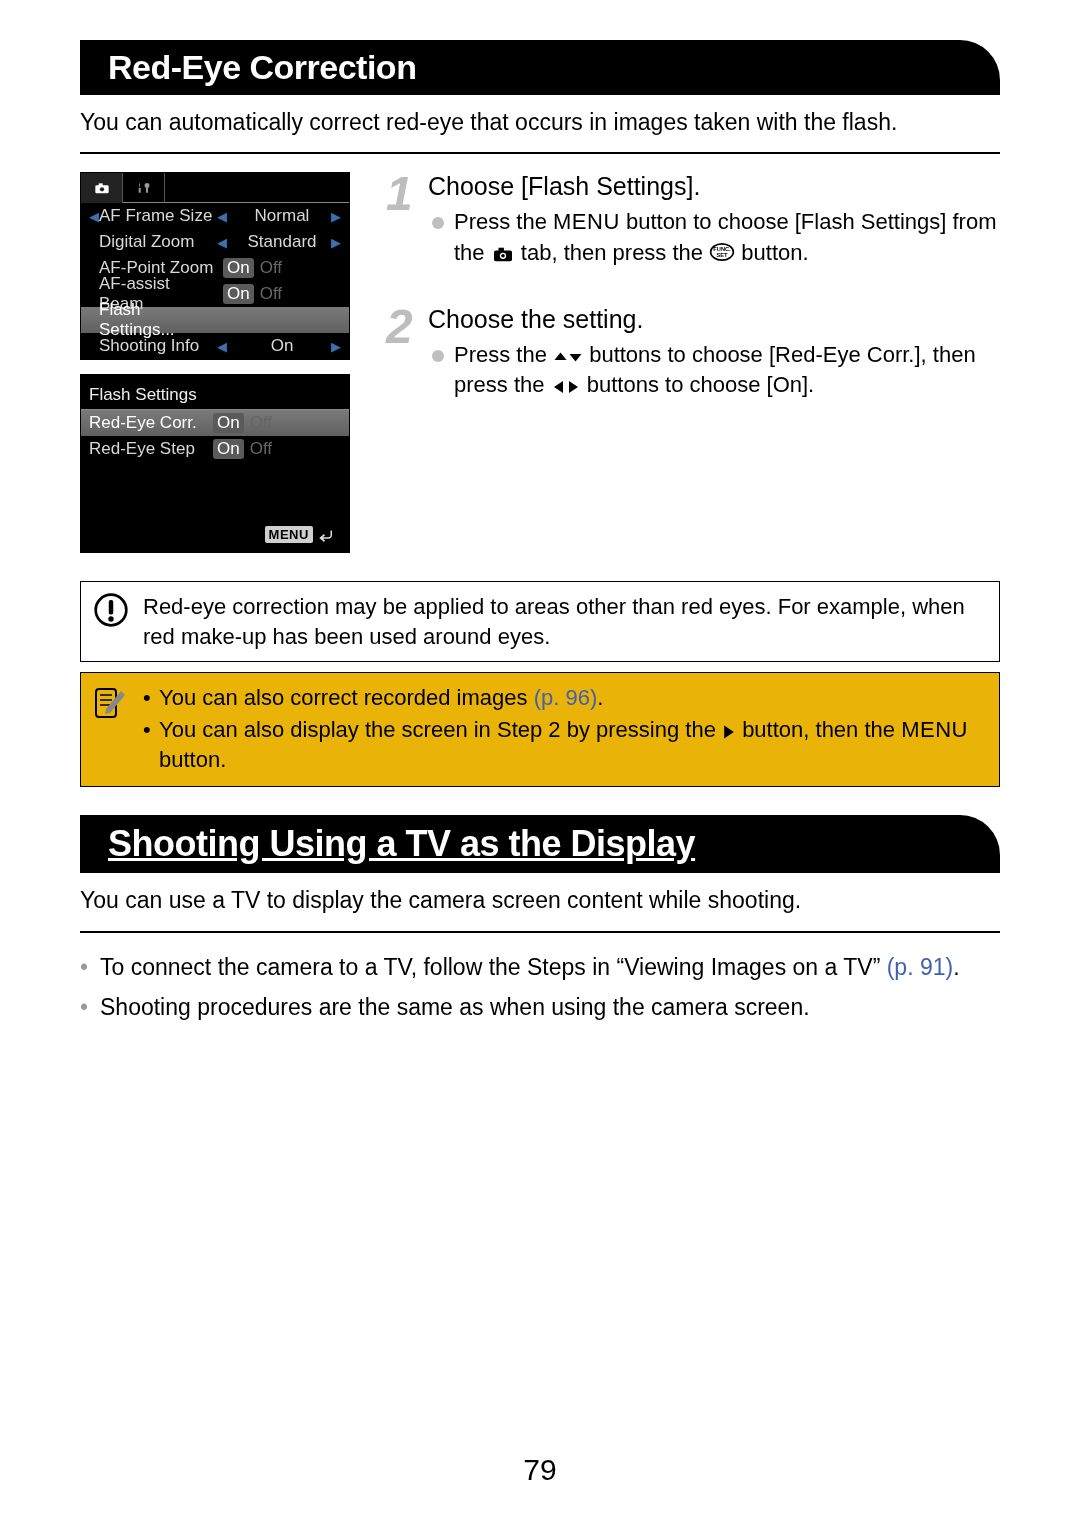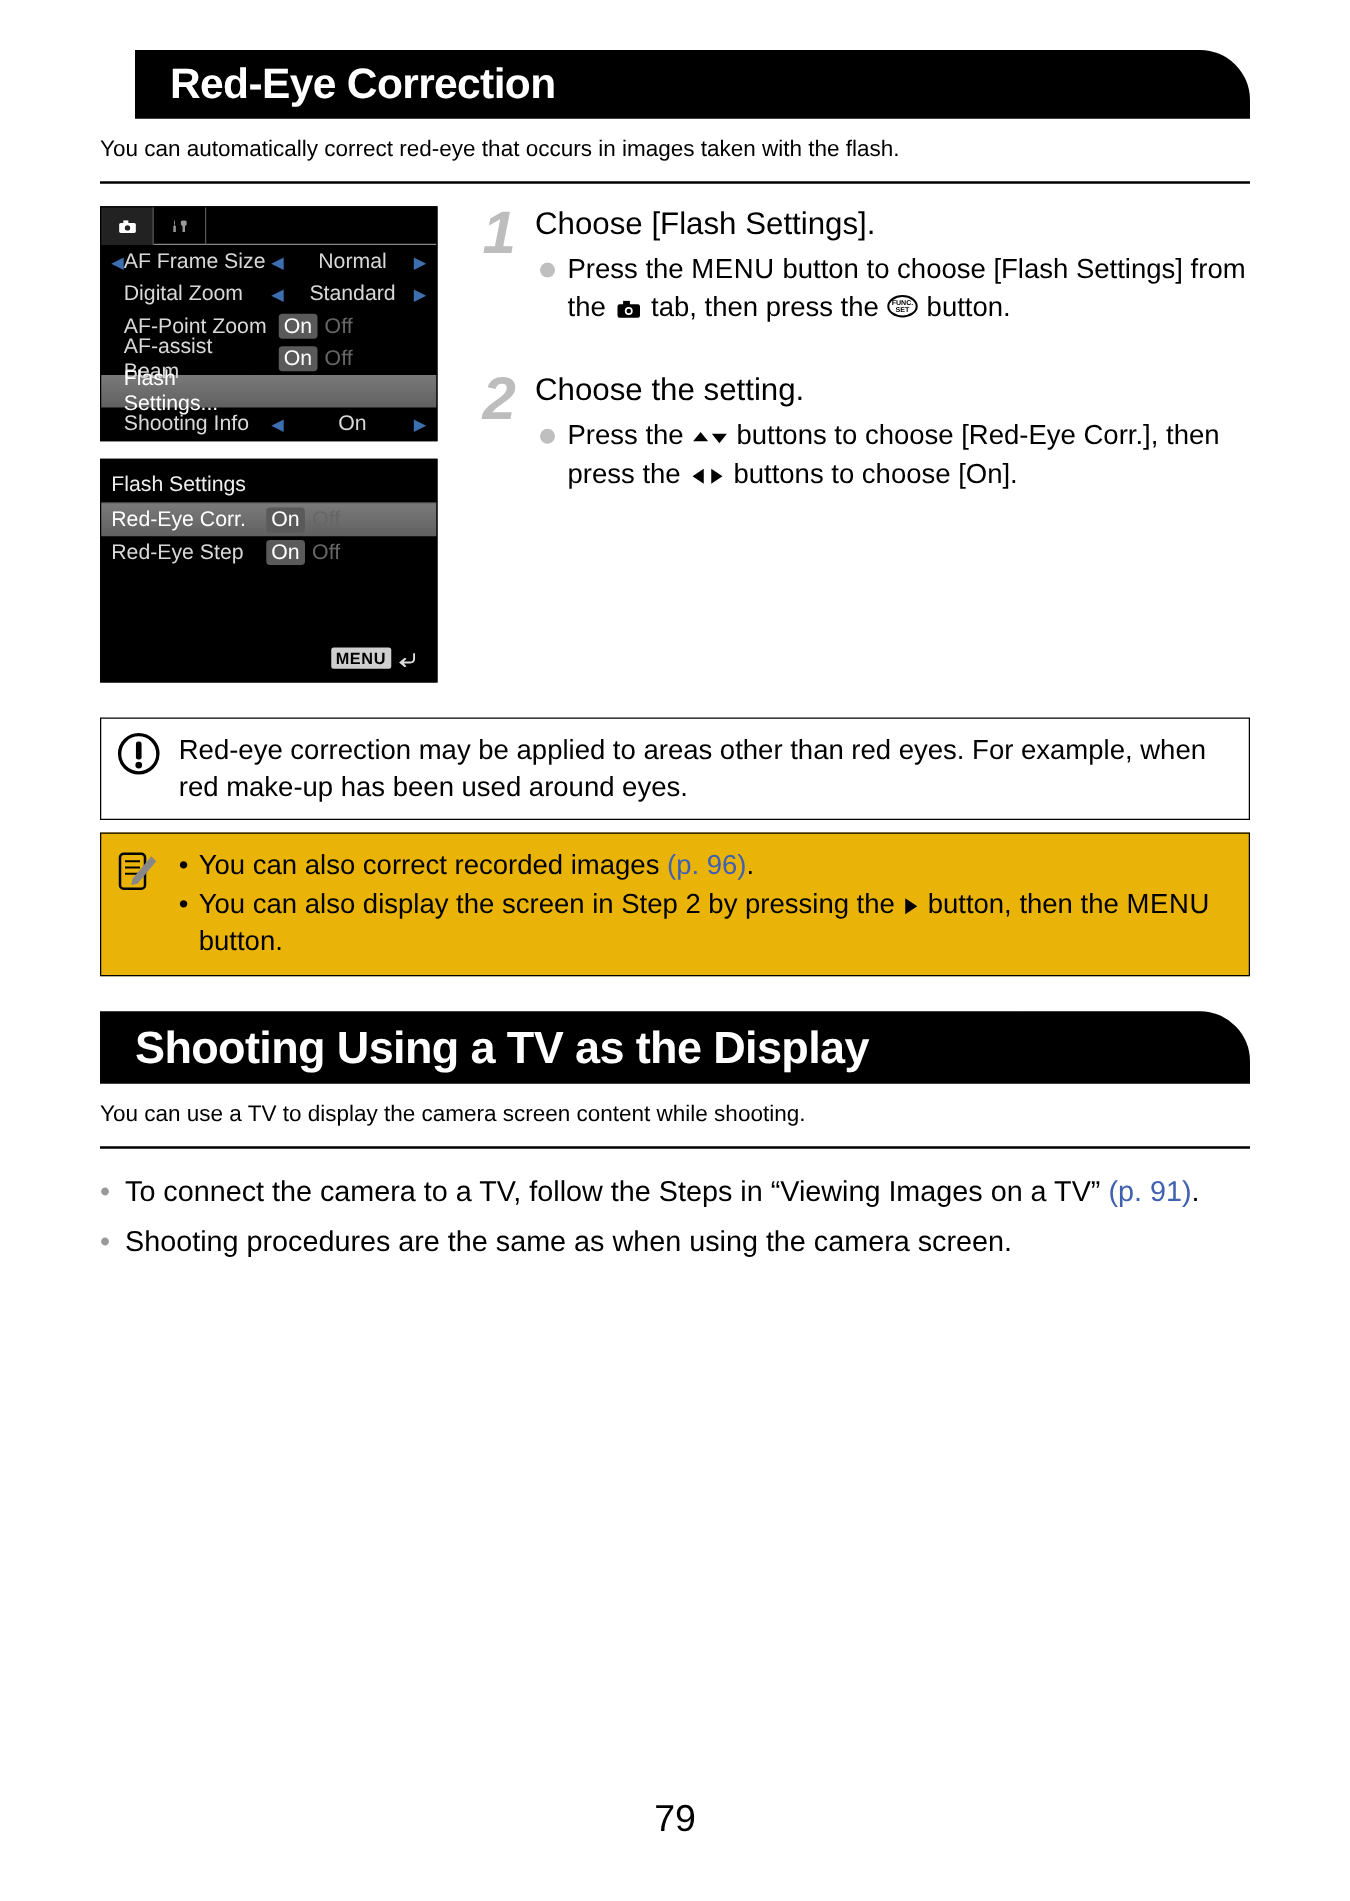--- a/index.html
+++ b/index.html
@@ -10,24 +10,24 @@
   .section-header {
     position: relative;
     background: #000;
     color: #fff;
     font-weight: 900;
     padding: 8px 28px;
     border-top-right-radius: 40px;
     margin-bottom: 12px;
     letter-spacing: -0.5px;
   }
-  .h1a { font-size: 34px; margin-left: 28px; }
-  .h1b { font-size: 36px; }
-
-  .intro { font-size: 18px; line-height: 1.35; margin-bottom: 14px; }
+  .h1a { font-size: 34px; }
+  .h1b { font-size: 36px; text-decoration: underline; }
+
+  .intro { font-size: 23px; line-height: 1.35; margin-bottom: 14px; }
   hr.div { border: none; border-top: 2px solid #000; margin: 4px 0 18px 0; }
 
   
   .row1 { display: flex; gap: 36px; margin-bottom: 14px; }
   .screens { width: 270px; flex: 0 0 270px; }
   .steps { flex: 1; }
 
   
   .lcd { background: #000; color: #d8d8d8; font-family: Arial, sans-serif; font-size: 17px; border: 1px solid #000; margin-bottom: 14px; }
   .tabs { display: flex; height: 30px; }

